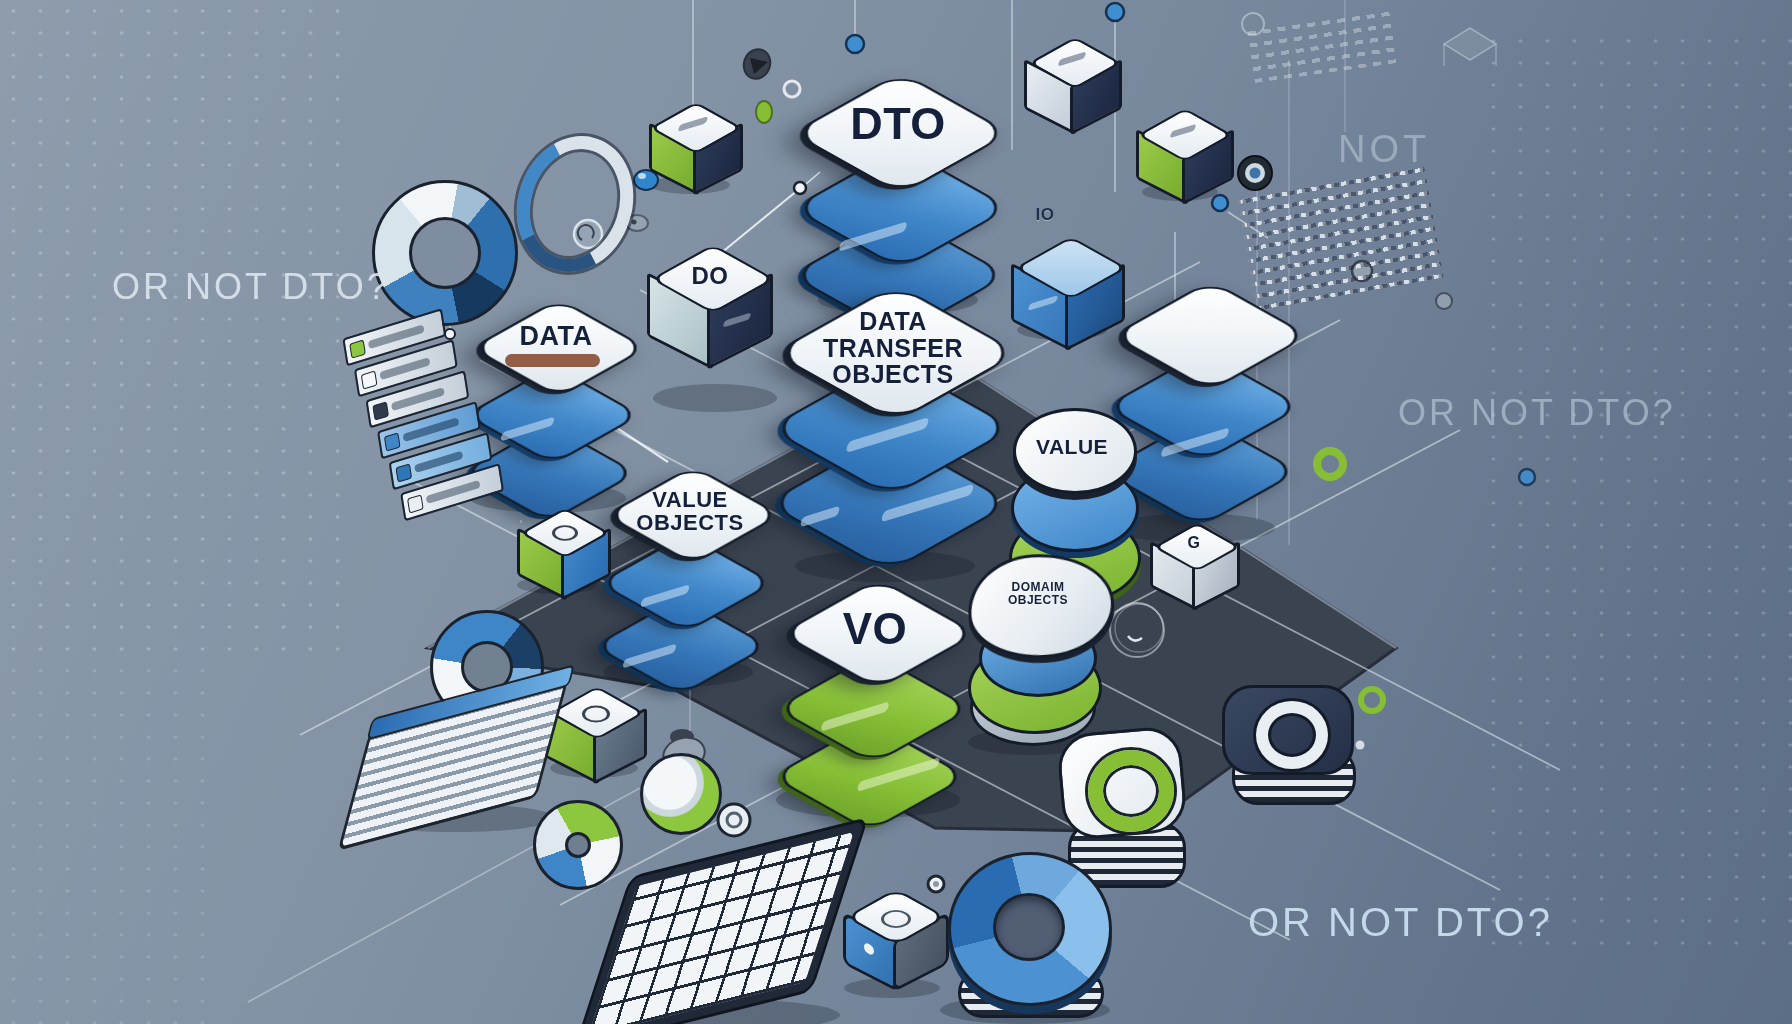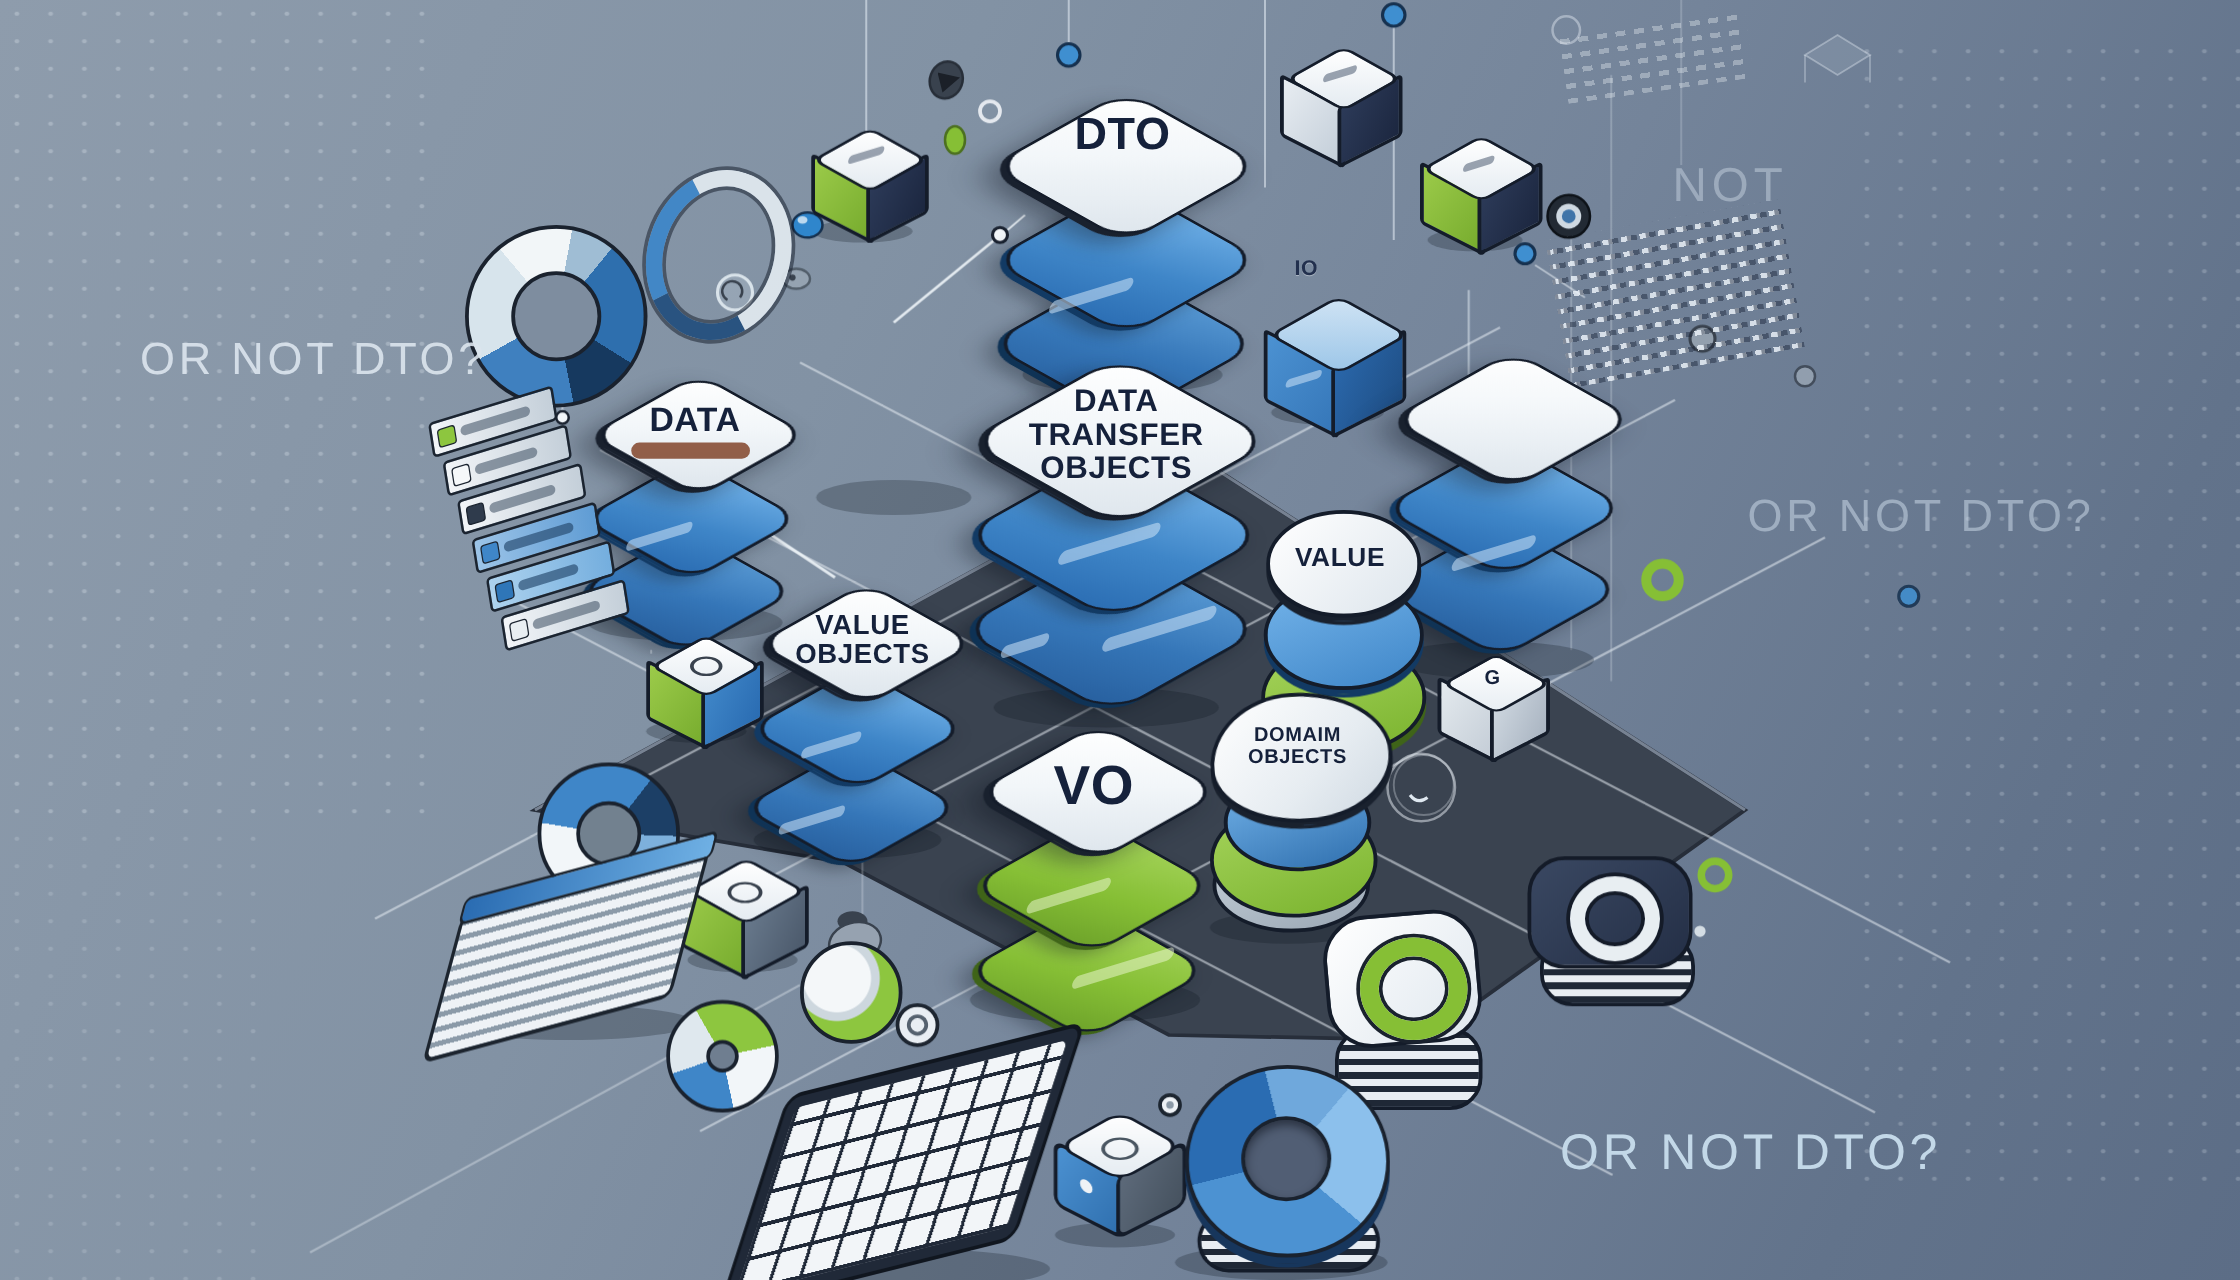--- a/index.html
+++ b/index.html
@@ -188,41 +188,48 @@
     <div class="cl" style="left:4px;top:42px;width:46px;height:44px;background:linear-gradient(120deg,#9ccb4a,#76ab2d)"></div>
     <div class="cr" style="left:50px;top:42px;width:46px;height:44px;background:linear-gradient(120deg,#2c3a58,#1c2740)"></div>
     <div class="ctop" style="left:19px;top:1px;width:62px;height:62px;background:linear-gradient(135deg,#fff,#e4ebf1)"></div>
     <div class="scr" style="left:38px;top:28px;width:26px;height:6px;background:rgba(60,75,100,.5)"></div>
   </div>
 
   <div class="abs" style="left:760px;top:20px;width:280px;height:300px">
     <div class="lay lb2" style="left:61px;top:177px;width:150px;height:150px"></div>
     <div class="lay lb" style="left:63px;top:110px;width:150px;height:150px"></div>
     <div class="lay lw" style="left:63px;top:35px;width:150px;height:150px"></div>
-    <span class="tlabel" style="left:38px;top:68px;width:200px;font-size:36px">DTO</span>
+    <span class="tlabel" style="left:38px;top:80px;width:200px;font-size:45px">DTO</span>
   </div>
   <div class="scr" style="left:838px;top:232px;width:70px;height:9px"></div>
 
   <div class="abs" style="left:1008px;top:200px;width:120px;height:150px">
     <span class="tlabel" style="left:7px;top:6px;width:60px;font-size:17px;color:#22304e">IO</span>
     <div class="cl" style="left:3px;top:78px;width:54px;height:52px;background:linear-gradient(120deg,#4c92d2,#3576b8)"></div>
     <div class="cr" style="left:57px;top:78px;width:54px;height:52px;background:linear-gradient(120deg,#2a67aa,#1f4f86)"></div>
     <div class="ctop" style="left:23px;top:28px;width:74px;height:74px;background:linear-gradient(135deg,#cfe3f4,#9cc6e8)"></div>
     <div class="scr" style="left:20px;top:100px;width:30px;height:6px"></div>
   </div>
 
   <div class="abs" style="left:440px;top:270px;width:260px;height:260px">
     <div class="lay lb2" style="left:46px;top:140px;width:120px;height:120px"></div>
     <div class="lay lb" style="left:50px;top:82px;width:120px;height:120px"></div>
     <div class="lay lw" style="left:56px;top:15px;width:120px;height:120px"></div>
     <span class="tlabel" style="left:16px;top:52px;width:200px;font-size:27px">DATA</span>
     <div class="abs" style="left:65px;top:84px;width:95px;height:13px;background:#7c3a1e;opacity:.8;border-radius:7px;filter:blur(.6px)"></div>
   </div>
   <div class="scr" style="left:500px;top:425px;width:55px;height:8px"></div>
 
+  <div class="abs" style="left:645px;top:225px;width:130px;height:175px">
+    <div class="cl" style="left:2px;top:64px;width:60px;height:58px;background:linear-gradient(120deg,#d7e4e6,#a8bfc6)"></div>
+    <div class="cr" style="left:62px;top:64px;width:60px;height:58px;background:linear-gradient(120deg,#2c3a58,#1c2740)"></div>
+    <div class="ctop" style="left:24px;top:10px;width:82px;height:82px;background:linear-gradient(135deg,#ffffff,#e4ebf1)"></div>
+    <span class="tlabel" style="left:15px;top:38px;width:100px;font-size:24px">DO</span>
+    <div class="scr" style="left:78px;top:92px;width:28px;height:6px;background:rgba(220,232,246,.4)"></div>
+  </div>
 
   <div class="abs" style="left:740px;top:260px;width:320px;height:330px">
     <div class="lay lb2" style="left:61px;top:155px;width:170px;height:170px"></div>
     <div class="lay lb" style="left:63px;top:80px;width:170px;height:170px"></div>
     <div class="lay lw" style="left:68px;top:5px;width:170px;height:170px"></div>
     <span class="tlabel" style="left:53px;top:48px;width:200px;font-size:25px">DATA
 TRANSFER
 OBJECTS</span>
   </div>
   <div class="scr" style="left:845px;top:430px;width:85px;height:10px"></div>
@@ -294,21 +301,21 @@
     <span class="tlabel" style="left:0;top:20px;width:92px;font-size:16px">G</span>
   </div>
 
   <div class="abs" style="left:960px;top:545px;width:170px;height:200px">
     <div class="disc" style="left:10px;top:125px;width:120px;height:70px;background:linear-gradient(160deg,#c9d3dc,#9aa7b4)"></div>
     <div class="disc" style="left:8px;top:97px;width:128px;height:86px;background:linear-gradient(160deg,#a6d45c,#7ab32e)"></div>
     <div class="disc" style="left:19px;top:74px;width:112px;height:72px;background:linear-gradient(160deg,#74b4ea,#2f6fae)"></div>
     <div class="abs" style="left:8px;top:9px;width:140px;height:98px;border:3px solid #141c2a;
          border-radius:46% 54% 48% 52%/55% 50% 50% 45%;transform:rotate(-4deg);
          background:linear-gradient(135deg,#ffffff,#e6ecf1 60%,#cfd9e2);filter:drop-shadow(0 5px 0 #19212e)"></div>
-    <span class="tlabel" style="left:-22px;top:36px;width:200px;font-size:16px">DOMAIM
+    <span class="tlabel" style="left:-22px;top:36px;width:200px;font-size:12px">DOMAIM
 OBJECTS</span>
   </div>
 
   <div class="abs" style="left:770px;top:545px;width:260px;height:300px">
     <div class="lay lg" style="left:29px;top:161px;width:135px;height:135px"></div>
     <div class="lay lg" style="left:33px;top:93px;width:135px;height:135px"></div>
     <div class="lay lw" style="left:38px;top:18px;width:135px;height:135px"></div>
     <span class="tlabel" style="left:5px;top:61px;width:200px;font-size:44px">VO</span>
   </div>
   <div class="scr scrg" style="left:820px;top:712px;width:70px;height:9px"></div>

